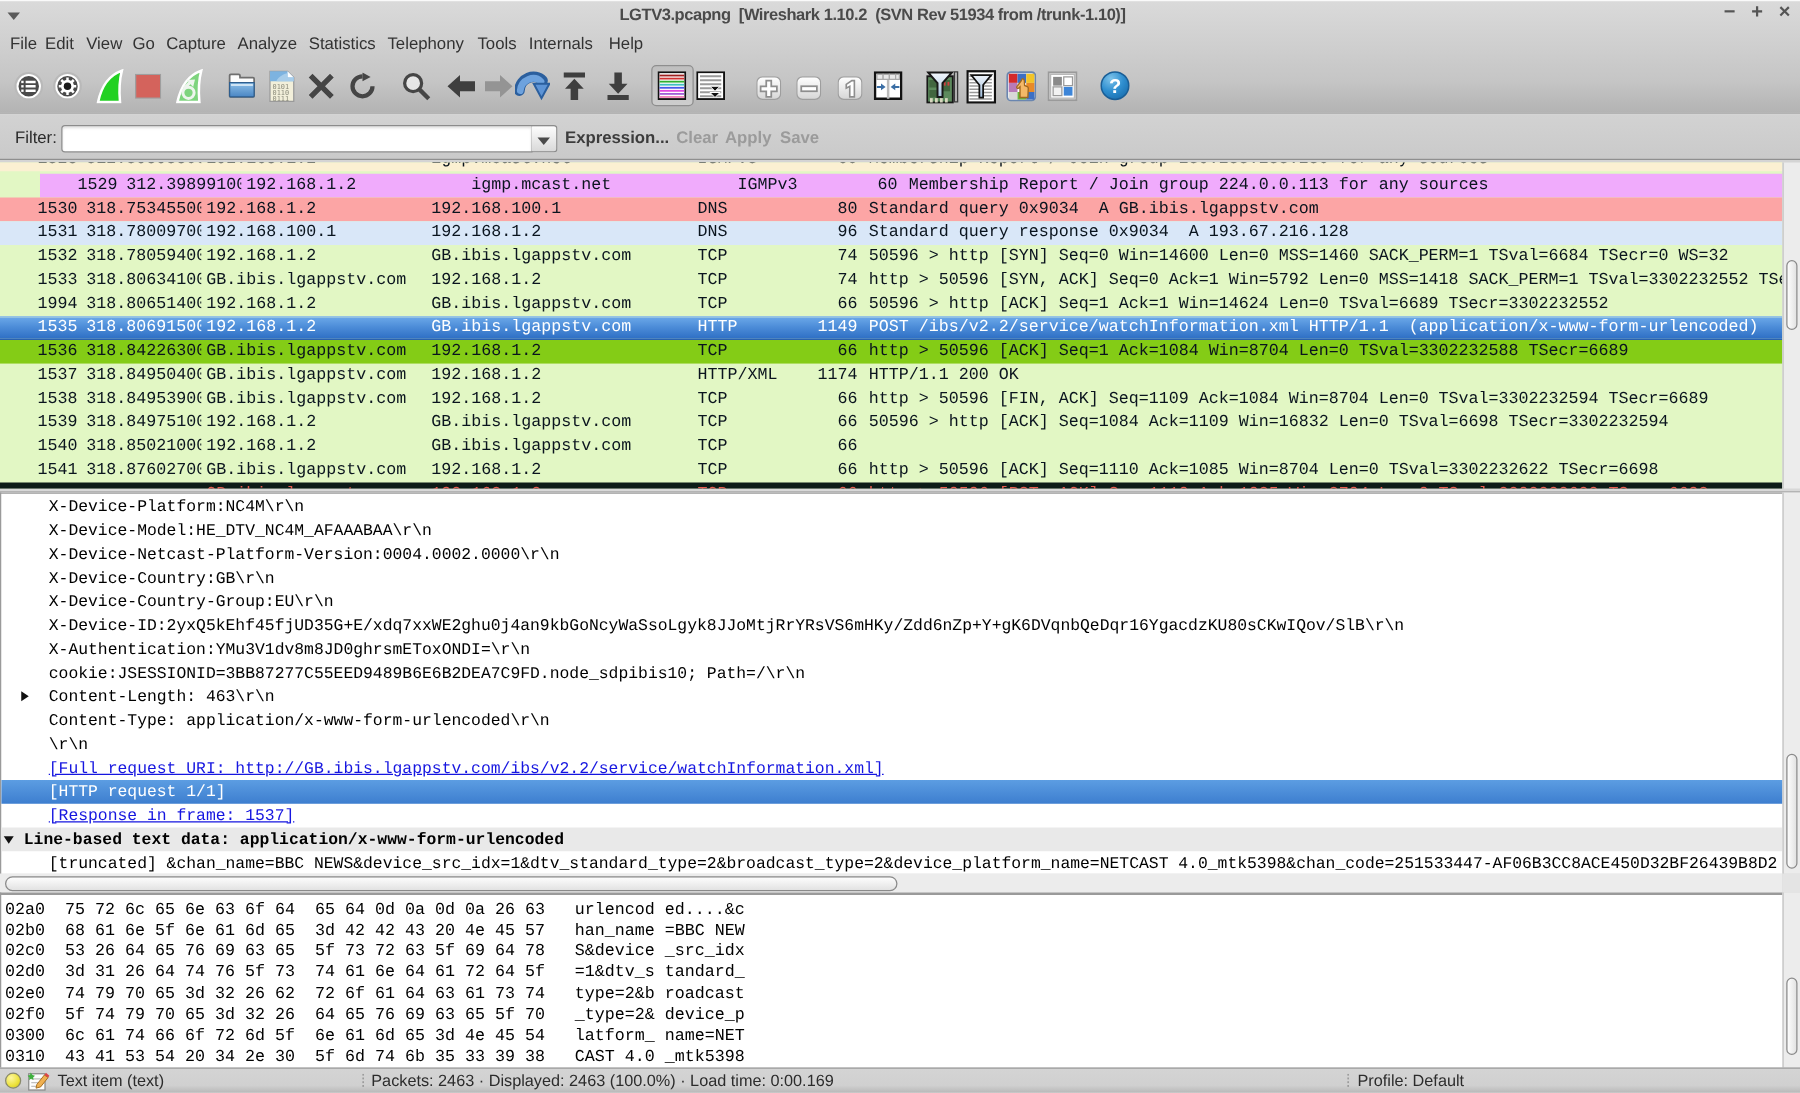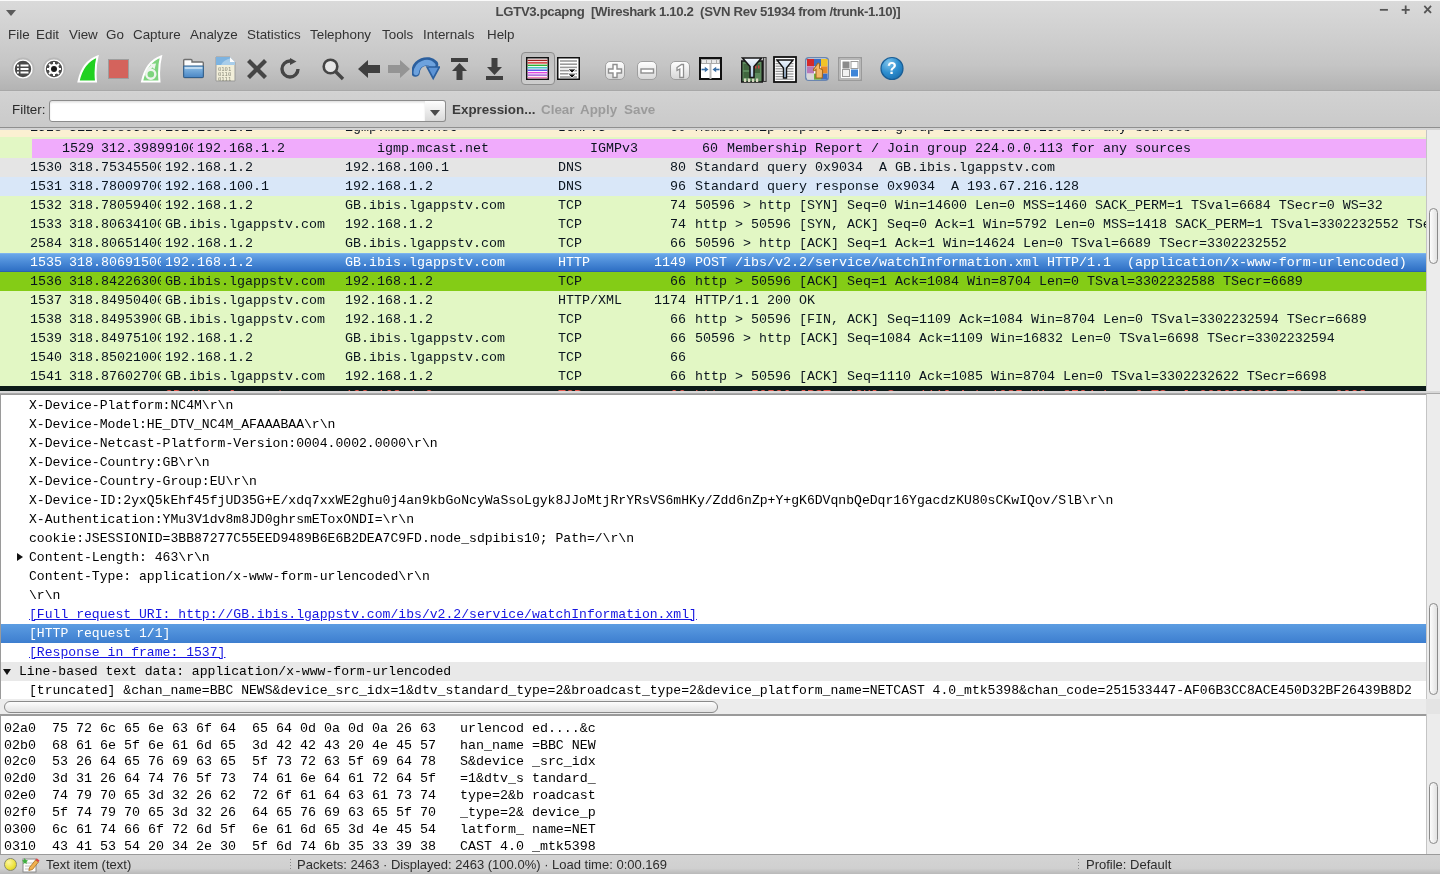--- a/index.html
+++ b/index.html
@@ -41,22 +41,22 @@
 .c6{left:695px;width:731px;font-family:Liberation Mono, monospace;}
 .prow.sel{background:linear-gradient(#6aa7e8,#4c8cd8 45%,#2e6fc4);color:#fff;
  border-top:1px solid #7db4ee;border-bottom:1px solid #2a62ae;line-height:17px;}
 
 #split1{position:absolute;left:0;top:390.5px;width:1440px;height:3px;background:#d8d8d8;border-bottom:1px solid #a8a8a8;}
 
 #dpane{position:absolute;left:0;top:394px;width:1426px;height:305px;background:#fff;
  border-top:1px solid #9a9a9a;border-left:1px solid #9a9a9a;overflow:hidden;}
 .drow{position:absolute;left:0;width:1426px;height:19px;
  font-family:"Liberation Mono",monospace;font-size:13.1px;line-height:19px;color:#000;white-space:pre;}
-.dtx{position:absolute;left:28px;text-align:right;}
-.dtx2{position:absolute;left:18px;}
+.dtx{position:absolute;left:38px;text-align:right;}
+.dtx2{position:absolute;left:18px;font-weight:bold;}
 .dlink{color:#1616e0;text-decoration:underline;}
 .drow.dsel{background:linear-gradient(#5c9de2,#3d7ecf);}
 .drow.dgrey{background:#e9e9e9;}
 .tri-r{position:absolute;left:16px;top:5px;width:0;height:0;
  border-top:4.5px solid transparent;border-bottom:4.5px solid transparent;border-left:6px solid #111;}
 .tri-d{position:absolute;left:2px;top:7px;width:0;height:0;
  border-left:4.5px solid transparent;border-right:4.5px solid transparent;border-top:6px solid #111;}
 
 #hscroll{position:absolute;left:0;top:699px;width:1426px;height:15px;background:#ececec;}
 #hthumb{position:absolute;left:4px;top:1.5px;width:714px;height:12px;background:linear-gradient(#fdfdfd,#e2e2e2);
@@ -343,25 +343,25 @@
   <div id="fentry"></div>
       <div id="fdrop"></div>
   <div class="fbt" style="left:452px;color:#3c3c3c">Expression...</div>
   <div class="fbt" style="left:541px;color:#9b9b9b">Clear</div>
   <div class="fbt" style="left:580px;color:#9b9b9b">Apply</div>
   <div class="fbt" style="left:624px;color:#9b9b9b">Save</div>
 </div>
 <div id="plist">
 <div class="prow" style="top:-12px;background:#fbf0d2;"><span class="c0">1528</span><span class="c1">312.39895800</span><span class="c2">192.168.1.2</span><span class="c3">igmp.mcast.net</span><span class="c4">IGMPv3</span><span class="c5">60</span><span class="c6">Membership Report / Join group 239.255.255.250 for any sources</span></div>
 <div class="prow" style="top:9px;background:#f0abfc;margin-left:32px;"><span class="c0">1529</span><span class="c1">312.39899100</span><span class="c2">192.168.1.2</span><span class="c3">igmp.mcast.net</span><span class="c4">IGMPv3</span><span class="c5">60</span><span class="c6">Membership Report / Join group 224.0.0.113 for any sources</span></div>
-<div class="prow" style="top:28px;background:#e5e5e5;"><span class="c0">1530</span><span class="c1">318.75345500</span><span class="c2">192.168.1.2</span><span class="c3">192.168.100.1</span><span class="c4">DNS</span><span class="c5">80</span><span class="c6">Standard query 0x9034  A GB.ibis.lgappstv.com</span></div>
+<div class="prow" style="top:28px;background:#fca5a5;"><span class="c0">1530</span><span class="c1">318.75345500</span><span class="c2">192.168.1.2</span><span class="c3">192.168.100.1</span><span class="c4">DNS</span><span class="c5">80</span><span class="c6">Standard query 0x9034  A GB.ibis.lgappstv.com</span></div>
 <div class="prow" style="top:47px;background:#d9e7f8;"><span class="c0">1531</span><span class="c1">318.78009700</span><span class="c2">192.168.100.1</span><span class="c3">192.168.1.2</span><span class="c4">DNS</span><span class="c5">96</span><span class="c6">Standard query response 0x9034  A 193.67.216.128</span></div>
 <div class="prow" style="top:66px;background:#e2f7c4;"><span class="c0">1532</span><span class="c1">318.78059400</span><span class="c2">192.168.1.2</span><span class="c3">GB.ibis.lgappstv.com</span><span class="c4">TCP</span><span class="c5">74</span><span class="c6">50596 &gt; http [SYN] Seq=0 Win=14600 Len=0 MSS=1460 SACK_PERM=1 TSval=6684 TSecr=0 WS=32</span></div>
 <div class="prow" style="top:85px;background:#e2f7c4;"><span class="c0">1533</span><span class="c1">318.80634100</span><span class="c2">GB.ibis.lgappstv.com</span><span class="c3">192.168.1.2</span><span class="c4">TCP</span><span class="c5">74</span><span class="c6">http &gt; 50596 [SYN, ACK] Seq=0 Ack=1 Win=5792 Len=0 MSS=1418 SACK_PERM=1 TSval=3302232552 TSecr=6684 WS=1</span></div>
-<div class="prow" style="top:104px;background:#e2f7c4;"><span class="c0">2584</span><span class="c1">318.80651400</span><span class="c2">192.168.1.2</span><span class="c3">GB.ibis.lgappstv.com</span><span class="c4">TCP</span><span class="c5">66</span><span class="c6">50596 &gt; http [ACK] Seq=1 Ack=1 Win=14624 Len=0 TSval=6689 TSecr=3302232552</span></div>
+<div class="prow" style="top:104px;background:#e2f7c4;"><span class="c0">1994</span><span class="c1">318.80651400</span><span class="c2">192.168.1.2</span><span class="c3">GB.ibis.lgappstv.com</span><span class="c4">TCP</span><span class="c5">66</span><span class="c6">50596 &gt; http [ACK] Seq=1 Ack=1 Win=14624 Len=0 TSval=6689 TSecr=3302232552</span></div>
 <div class="prow sel" style="top:123px;"><span class="c0">1535</span><span class="c1">318.80691500</span><span class="c2">192.168.1.2</span><span class="c3">GB.ibis.lgappstv.com</span><span class="c4">HTTP</span><span class="c5">1149</span><span class="c6">POST /ibs/v2.2/service/watchInformation.xml HTTP/1.1  (application/x-www-form-urlencoded)</span></div>
 <div class="prow" style="top:142px;background:#84cc16;"><span class="c0">1536</span><span class="c1">318.84226300</span><span class="c2">GB.ibis.lgappstv.com</span><span class="c3">192.168.1.2</span><span class="c4">TCP</span><span class="c5">66</span><span class="c6">http &gt; 50596 [ACK] Seq=1 Ack=1084 Win=8704 Len=0 TSval=3302232588 TSecr=6689</span></div>
 <div class="prow" style="top:161px;background:#e2f7c4;"><span class="c0">1537</span><span class="c1">318.84950400</span><span class="c2">GB.ibis.lgappstv.com</span><span class="c3">192.168.1.2</span><span class="c4">HTTP/XML</span><span class="c5">1174</span><span class="c6">HTTP/1.1 200 OK</span></div>
 <div class="prow" style="top:180px;background:#e2f7c4;"><span class="c0">1538</span><span class="c1">318.84953900</span><span class="c2">GB.ibis.lgappstv.com</span><span class="c3">192.168.1.2</span><span class="c4">TCP</span><span class="c5">66</span><span class="c6">http &gt; 50596 [FIN, ACK] Seq=1109 Ack=1084 Win=8704 Len=0 TSval=3302232594 TSecr=6689</span></div>
 <div class="prow" style="top:199px;background:#e2f7c4;"><span class="c0">1539</span><span class="c1">318.84975100</span><span class="c2">192.168.1.2</span><span class="c3">GB.ibis.lgappstv.com</span><span class="c4">TCP</span><span class="c5">66</span><span class="c6">50596 &gt; http [ACK] Seq=1084 Ack=1109 Win=16832 Len=0 TSval=6698 TSecr=3302232594</span></div>
 <div class="prow" style="top:218px;background:#e2f7c4;padding-left:37px;"><span class="c0">1540</span><span class="c1">318.85021000</span><span class="c2">192.168.1.2</span><span class="c3">GB.ibis.lgappstv.com</span><span class="c4">TCP</span><span class="c5">66</span></div>
 <div class="prow" style="top:237px;background:#e2f7c4;"><span class="c0">1541</span><span class="c1">318.87602700</span><span class="c2">GB.ibis.lgappstv.com</span><span class="c3">192.168.1.2</span><span class="c4">TCP</span><span class="c5">66</span><span class="c6">http &gt; 50596 [ACK] Seq=1110 Ack=1085 Win=8704 Len=0 TSval=3302232622 TSecr=6698</span></div>
 <div class="prow" style="top:256px;background:#0d1b18;color:#e65b50;"><span class="c2">GB.ibis.lgappstv.com</span><span class="c3">192.168.1.2</span><span class="c4">TCP</span><span class="c5">66</span><span class="c6">http &gt; 50596 [RST, ACK] Seq=1110 Ack=1085 Win=8704 Len=0 TSval=3302232622 TSecr=6698</span></div>
 </div>
 <div class="vsb" style="top:130px;height:261px">

